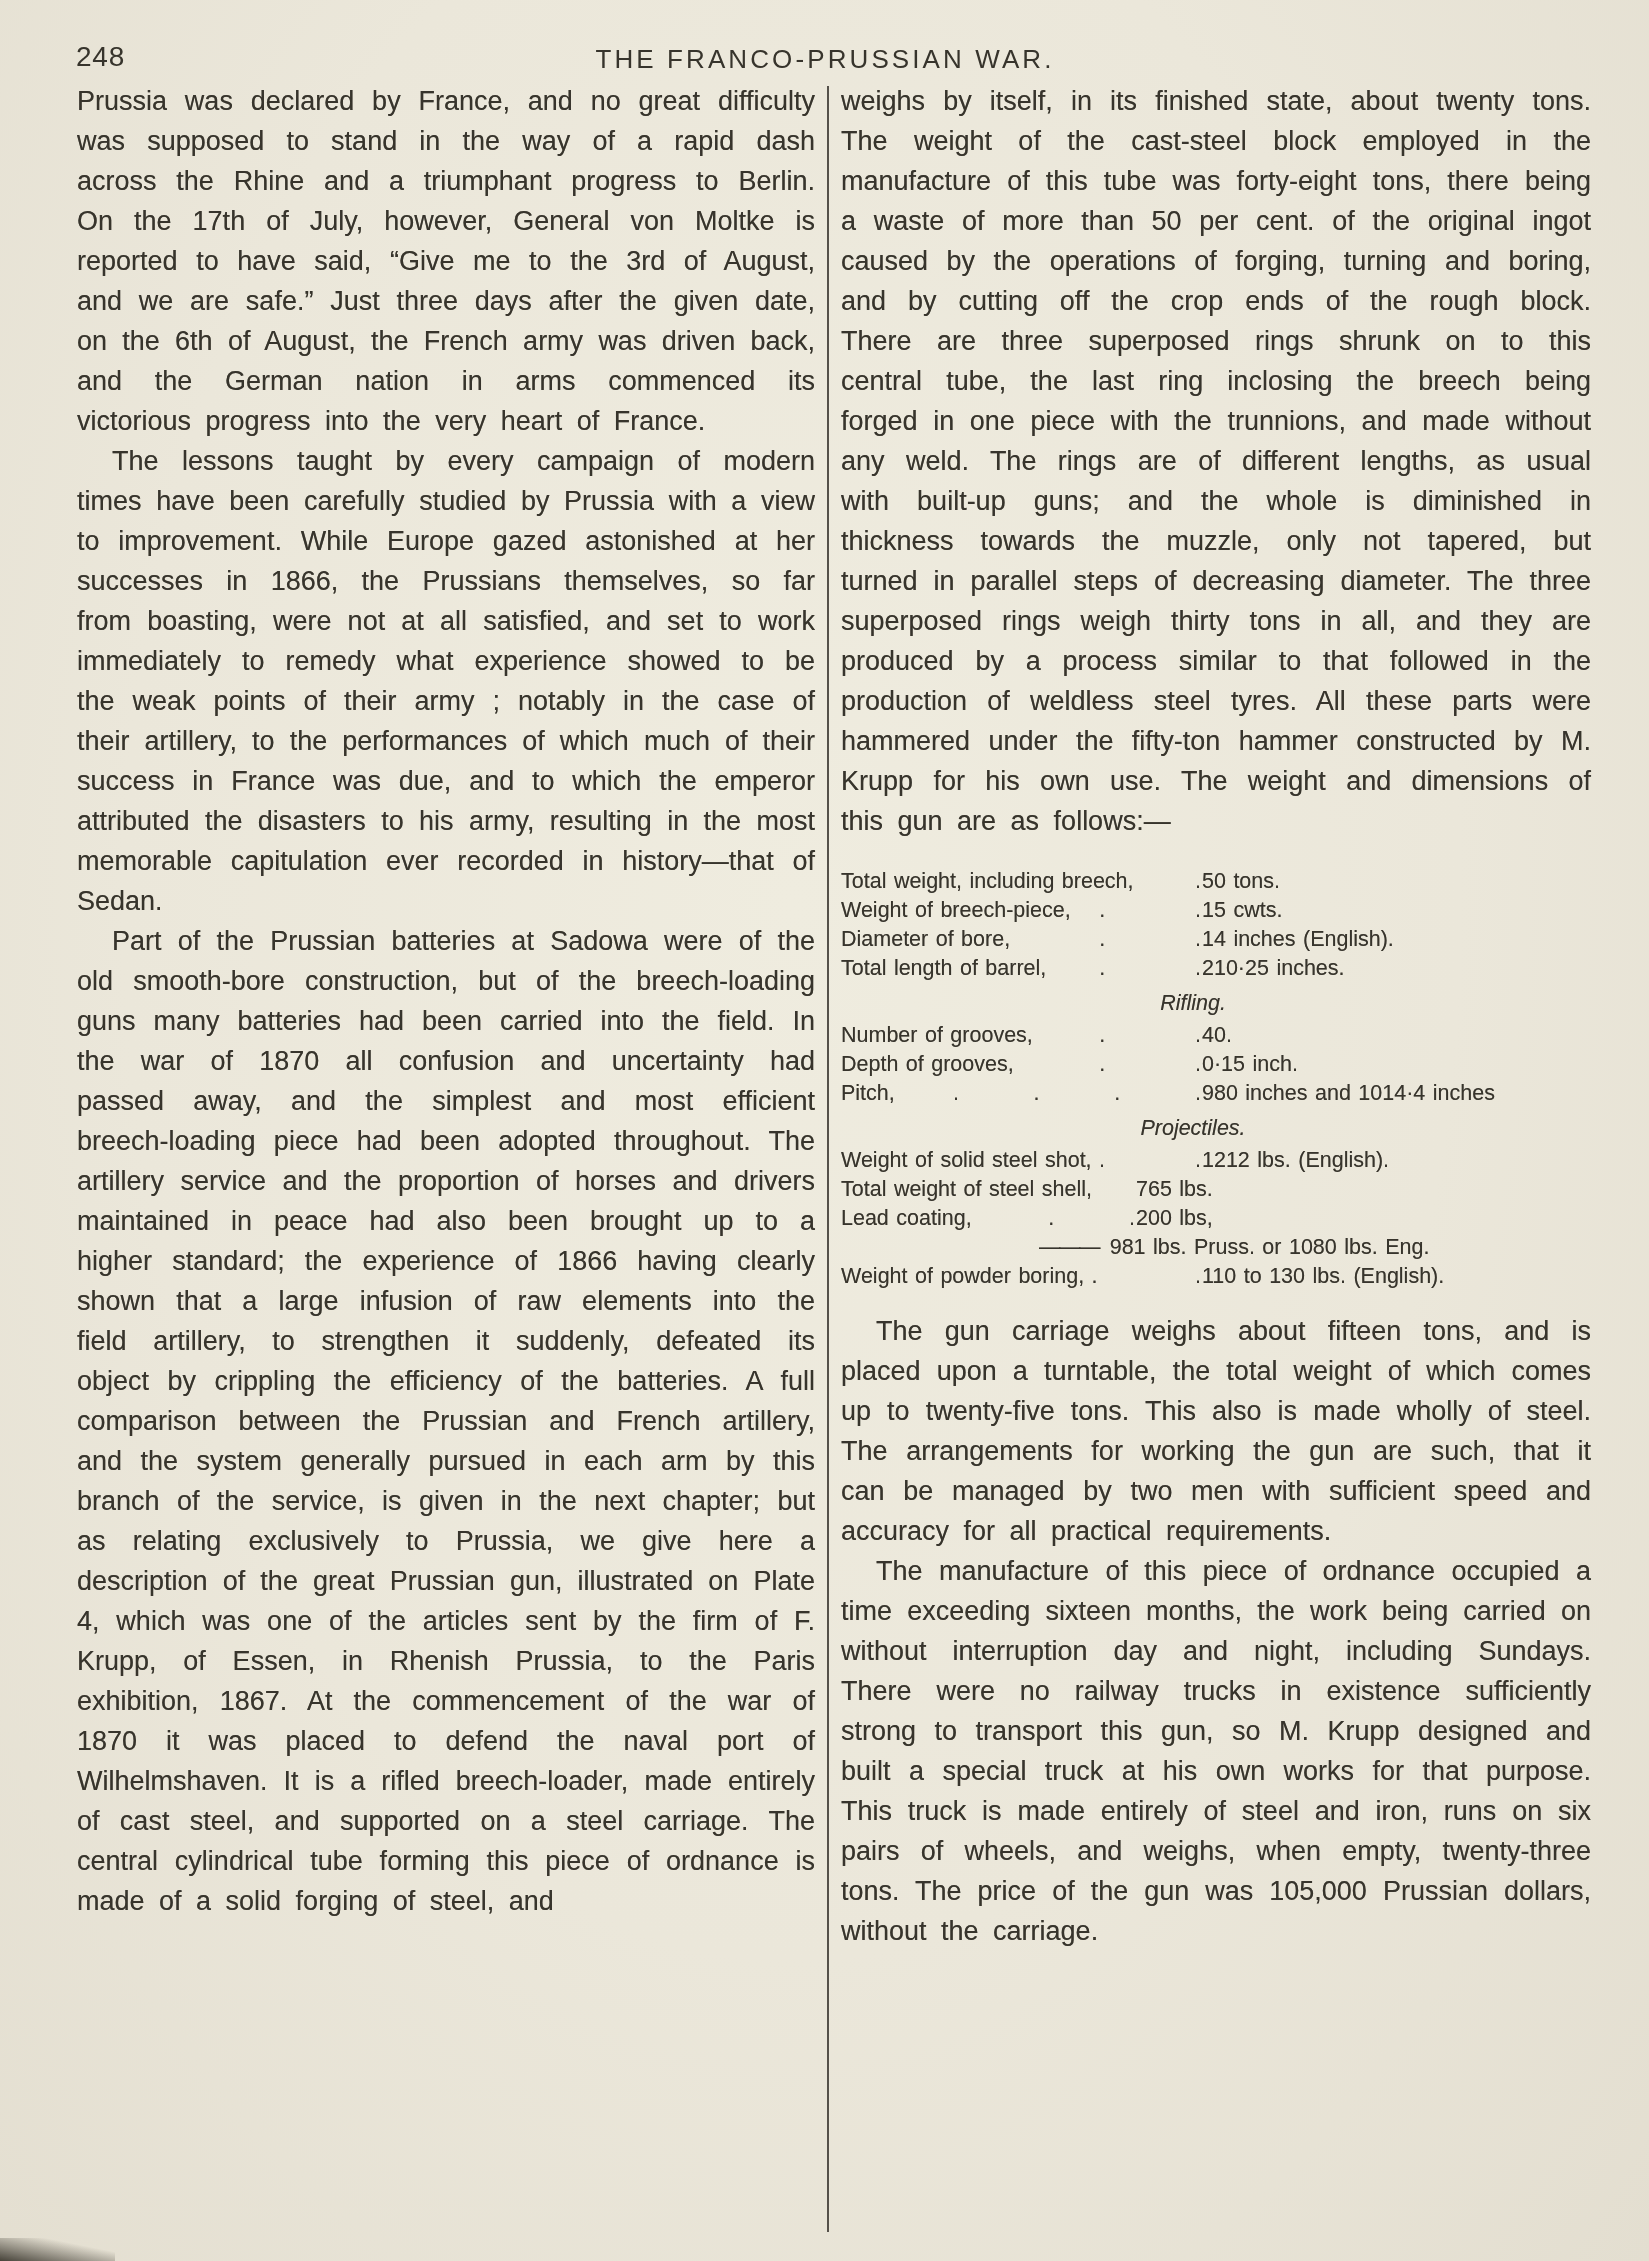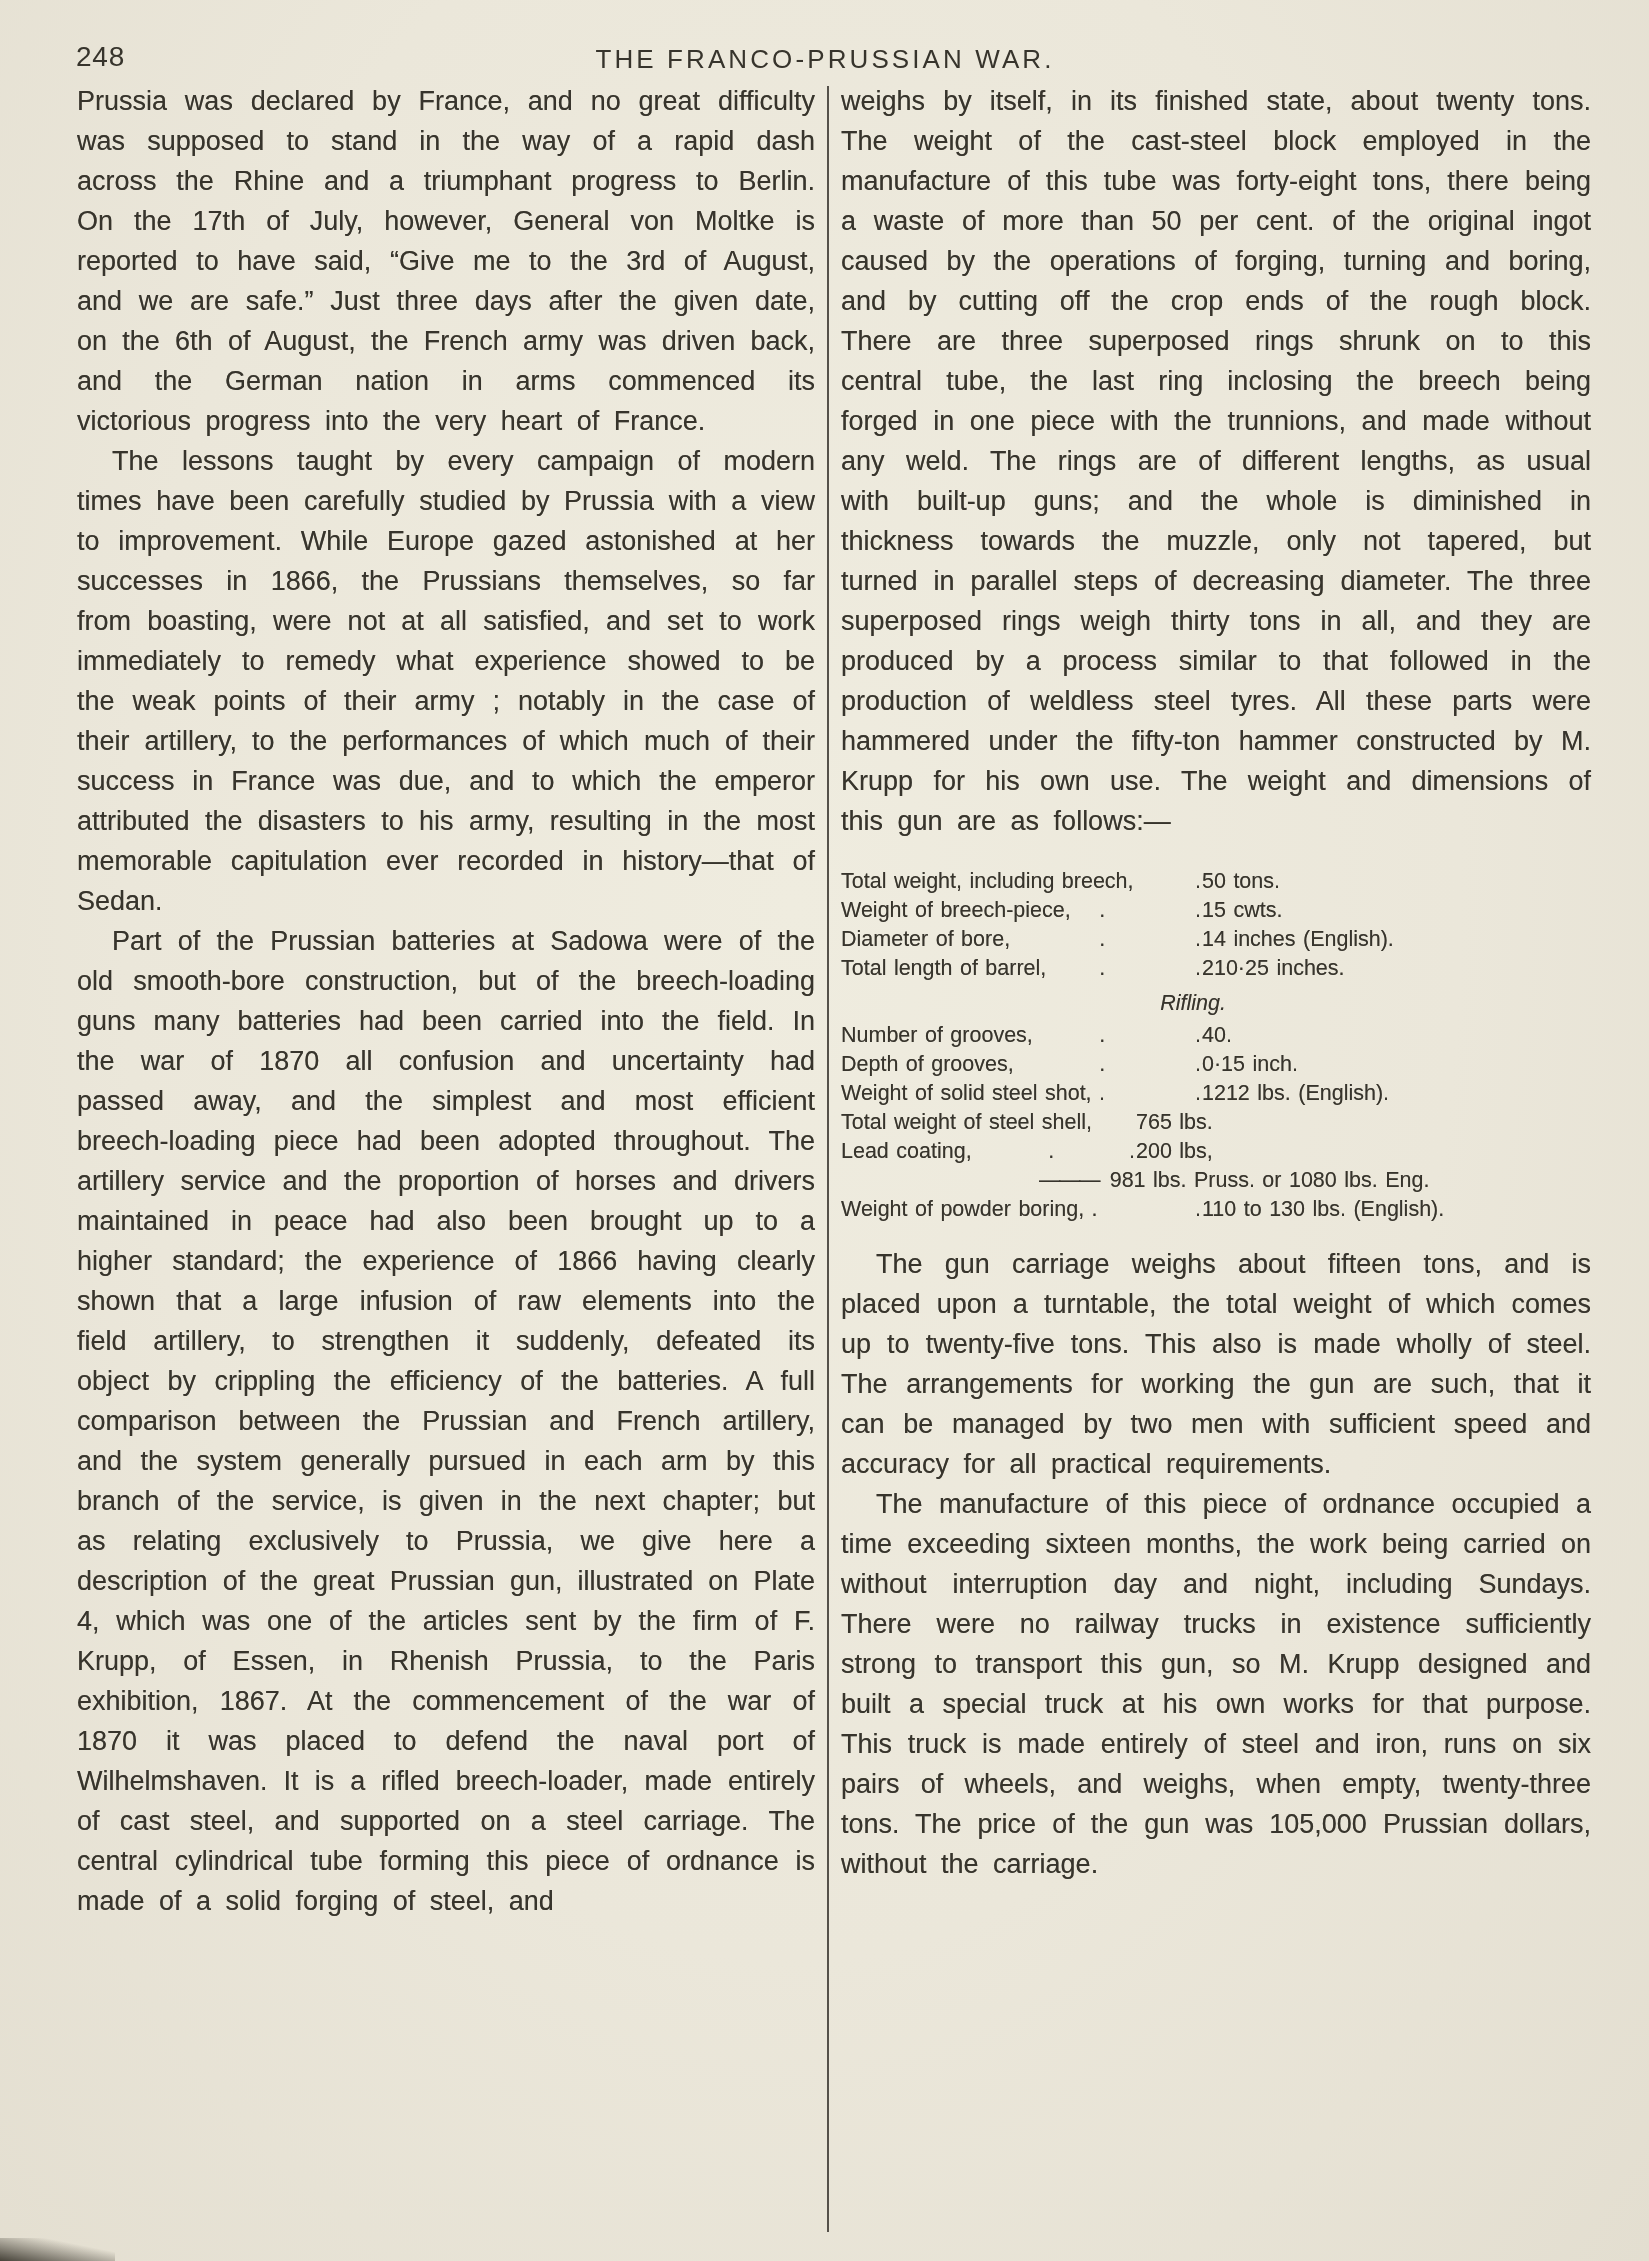--- a/index.html
+++ b/index.html
@@ -103,21 +103,26 @@
       <div class="spec-heading">Rifling.</div>
 
       <div class="spec-row">
         <span class="spec-lab"><span class="lab-t">Number of grooves,</span><span class="lab-d">.            .</span></span>
         <span class="spec-val">40.</span>
       </div>
       <div class="spec-row">
         <span class="spec-lab"><span class="lab-t">Depth of grooves,</span><span class="lab-d">.            .</span></span>
         <span class="spec-val">0·15 inch.</span>
       </div>
+      <div class="spec-row">
+        <span class="spec-lab"><span class="lab-t">Pitch,</span><span class="lab-d">.          .          .          .</span></span>
+        <span class="spec-val">980 inches and 1014·4 inches</span>
+      </div>
 
+      <div class="spec-heading">Projectiles.</div>
 
       <div class="spec-row">
         <span class="spec-lab"><span class="lab-t">Weight of solid steel shot, .</span><span class="lab-d">.</span></span>
         <span class="spec-val">1212 lbs. (English).</span>
       </div>
       <div class="spec-row mid">
         <span class="spec-lab"><span class="lab-t">Total weight of steel shell,</span><span class="lab-d"></span></span>
         <span class="spec-val">765 lbs.</span>
       </div>
       <div class="spec-row mid">

